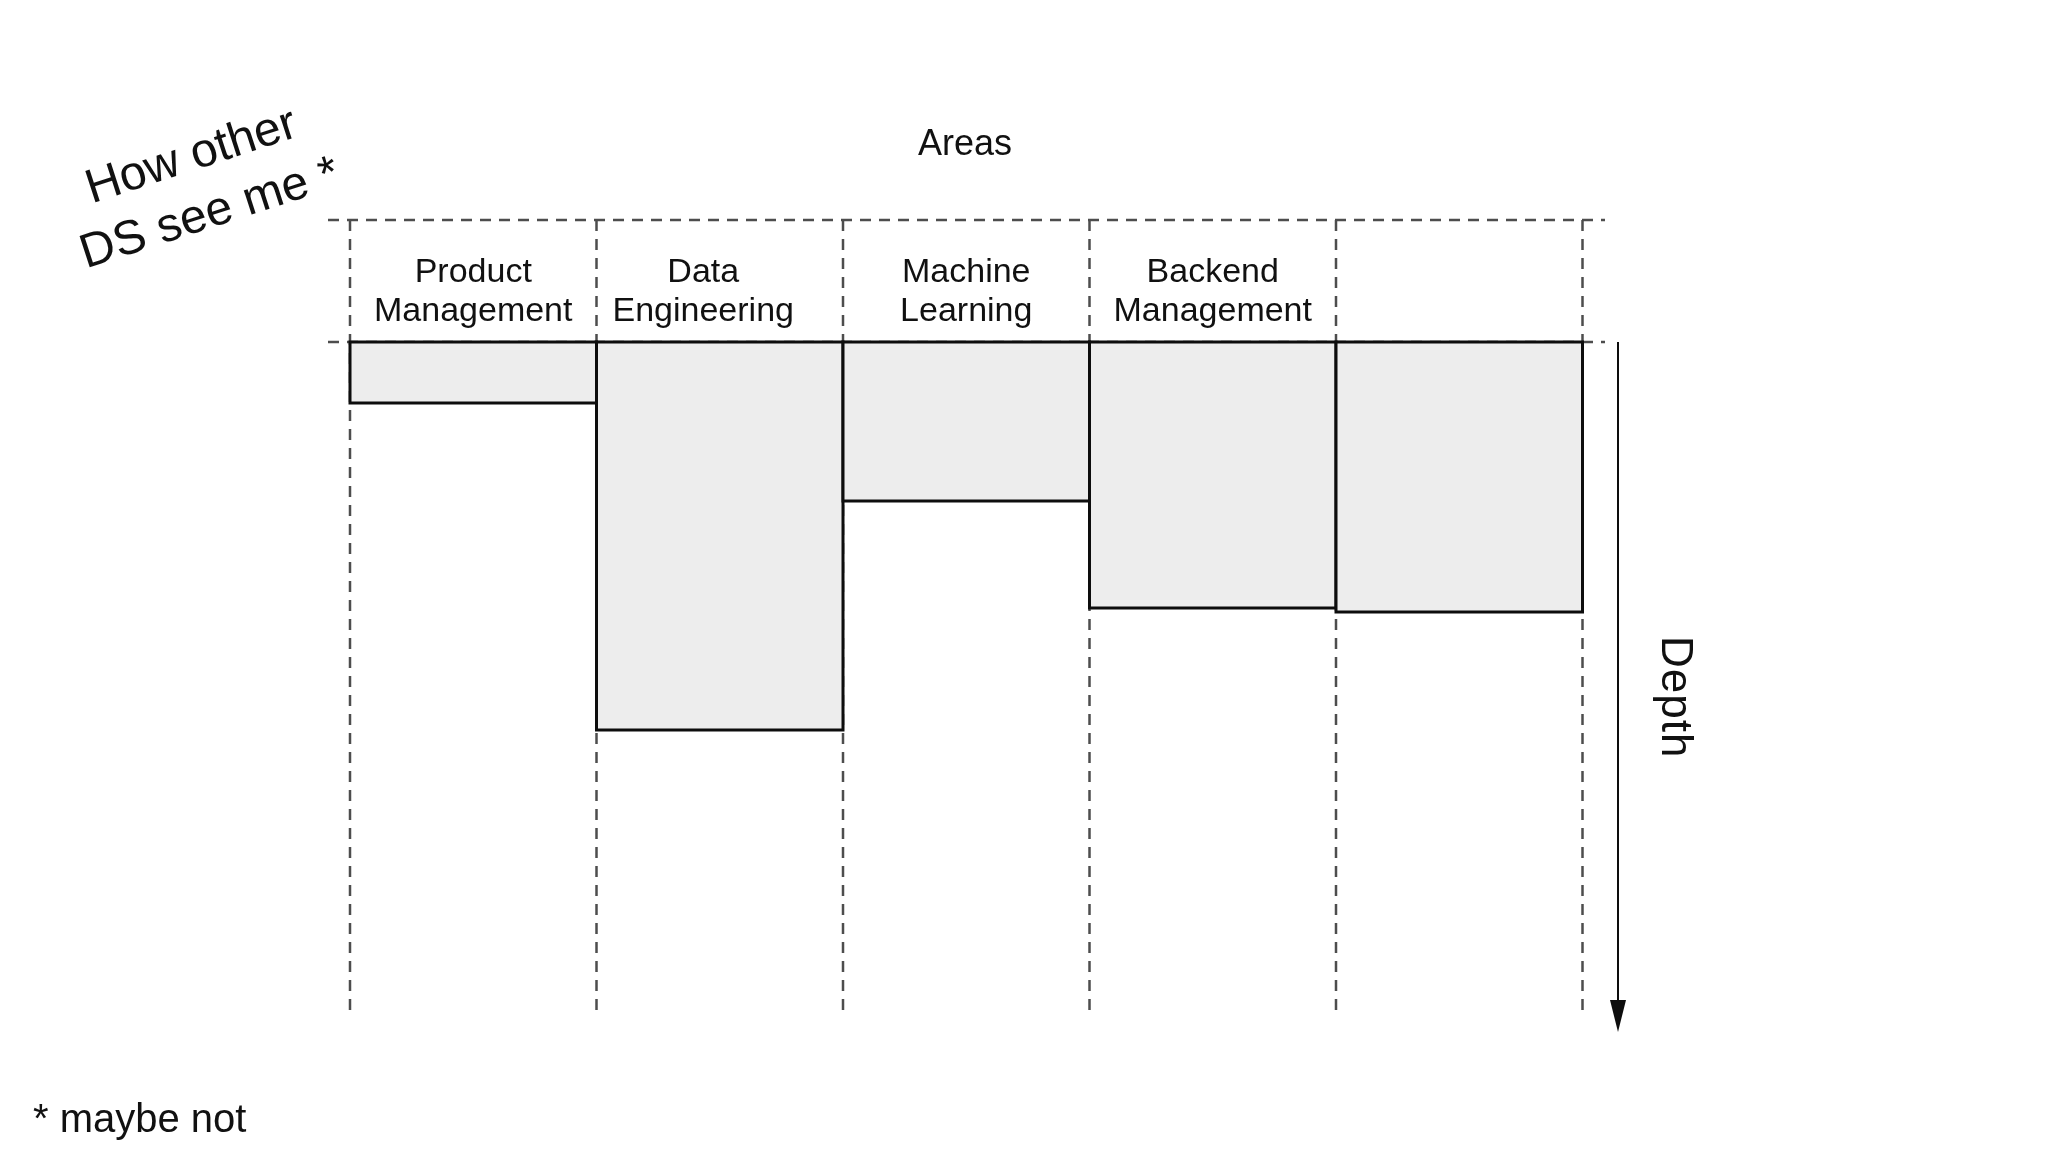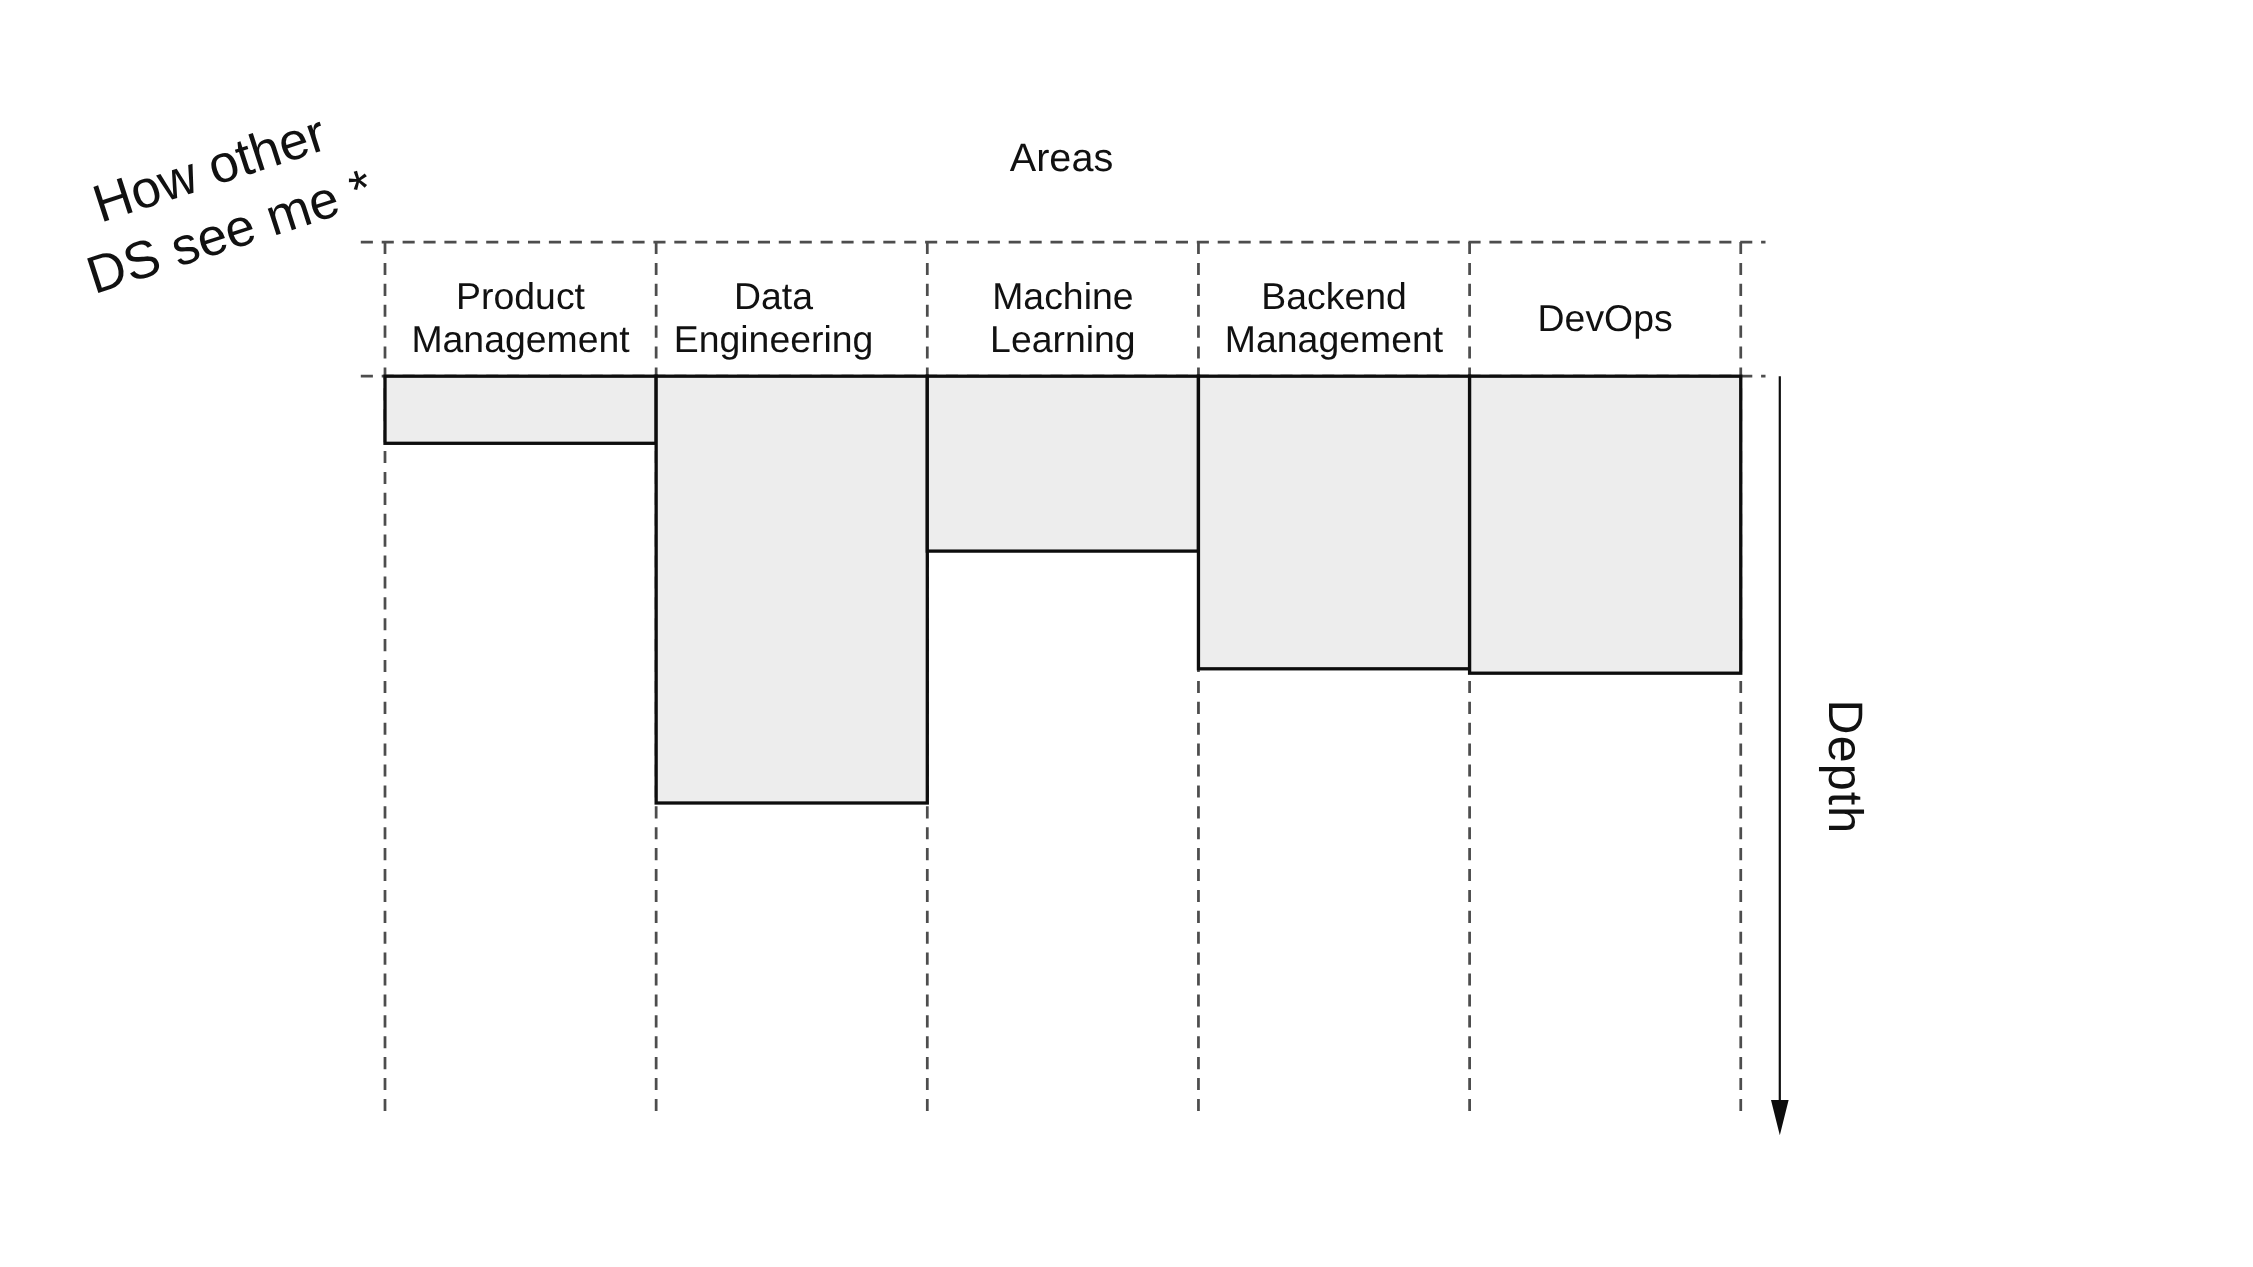--- a/index.html
+++ b/index.html
@@ -107,19 +107,19 @@
 
   <div id="headers">
       <div class="area-header" style="left: 350px; width: 246.5px;">Product
 Management</div>
       <div class="area-header" style="left: 580px; width: 246.5px;">Data
 Engineering</div>
       <div class="area-header" style="left: 843px; width: 246.5px;">Machine
 Learning</div>
       <div class="area-header" style="left: 1089.5px; width: 246.5px;">Backend
 Management</div>
-      <div class="area-header" style="left: 1336px; width: 246.5px;">DevOps</div>
     </div>
 
   <div class="depth-label">Depth</div>
 
+  <div class="footnote">* maybe not</div>
 
 </div>
 
 </body></html>

